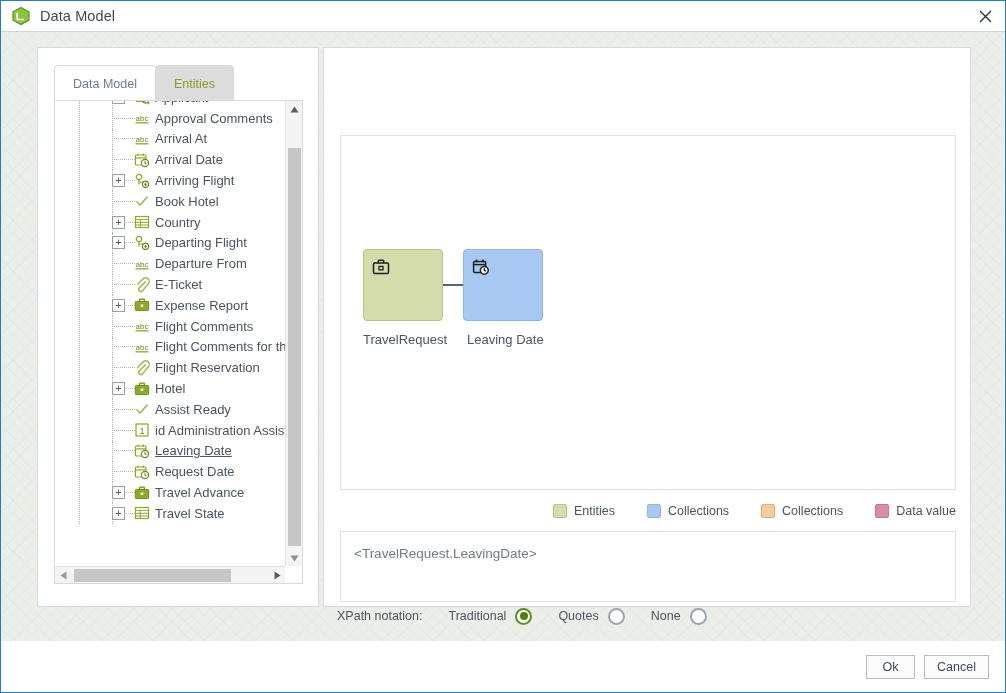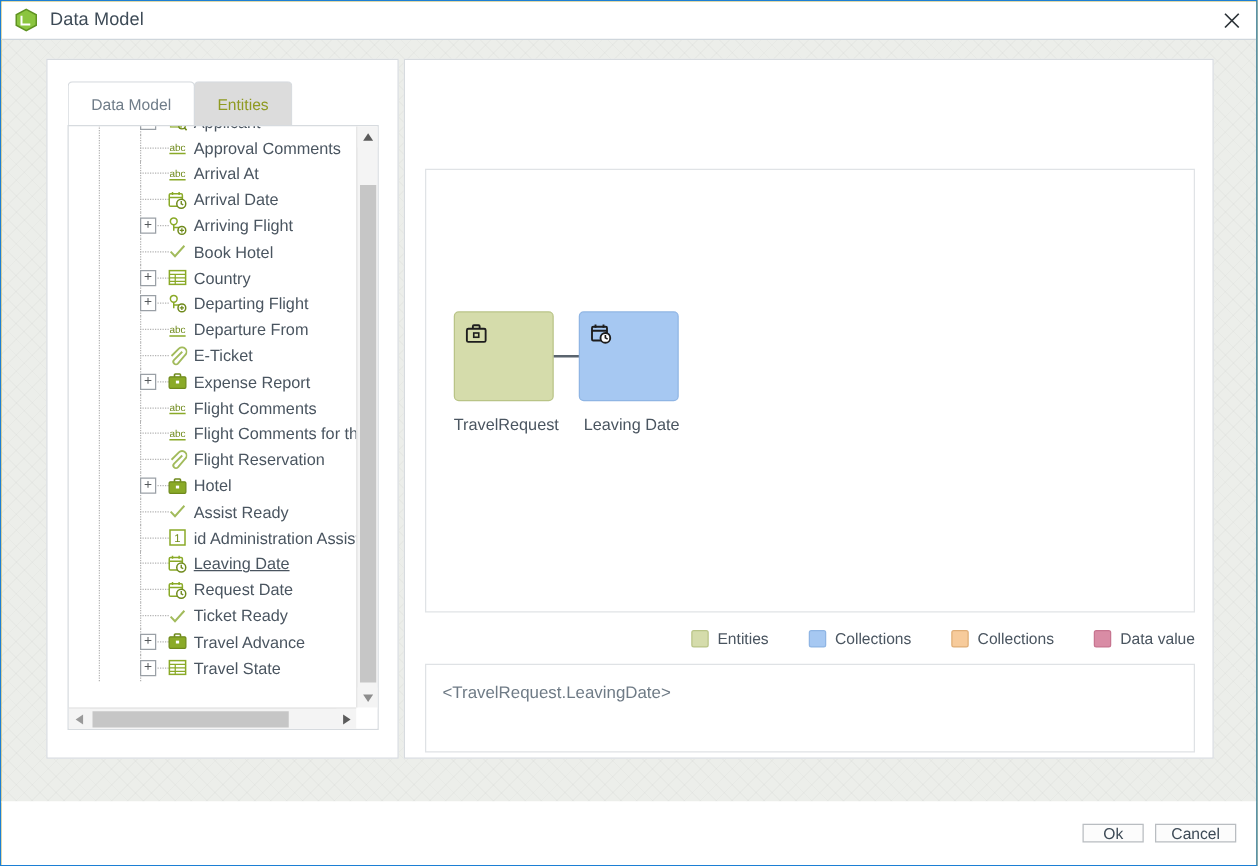--- a/index.html
+++ b/index.html
@@ -50,21 +50,21 @@
   }
 
   
   #buttonbar {
     position:absolute; left:0; bottom:0; right:0; height:51px;
     background:#ffffff;
     display:flex; align-items:center; justify-content:flex-end;
     padding-right:16px; gap:9px;
   }
   .dlg-btn {
-    min-width:49px; height:15px; padding:0 12px;
+    min-width:49px; height:24px; padding:0 12px;
     background:#fcfcfc; border:1px solid #b9bdc1;
     font-family:"Liberation Sans", sans-serif; font-size:12.5px; color:#3d4a56;
     display:flex; align-items:center; justify-content:center;
     cursor:default;
   }
 
   
   #left-panel {
     position:absolute; left:36px; top:15px; width:282px; height:560px;
     background:#ffffff; border:1px solid #d7dbdf;
@@ -480,30 +480,20 @@
         <path d="M1.4,5.9 H11.9" stroke="#8aaa28" stroke-width="1.2"></path>
         <path d="M4,1.5 V3.9 M9.3,1.5 V3.9" stroke="#8aaa28" stroke-width="1.2"></path>
         <circle cx="11" cy="11" r="3.6" fill="#fff" stroke="#6f8a1c" stroke-width="1.2"></circle>
         <path d="M11,8.8 V11 L12.6,11.9" stroke="#6f8a1c" stroke-width="1.1" fill="none"></path>
                   </svg>
                 </span>
                 <span class="tlabel">Request Date</span>
               </div>
               <div class="tnode">
                 <span class="vline"></span>
-                <span class="hdash2"></span>
-                <span class="ticon">
-                  <svg width="16" height="16" viewBox="0 0 16 16">
-        <path d="M2.5,8.3 L6,12 L13.5,3.6" fill="none" stroke="#a2bb5c" stroke-width="1.6"></path>
-                  </svg>
-                </span>
-                <span class="tlabel">Ticket Ready</span>
-              </div>
-              <div class="tnode">
-                <span class="vline"></span>
                 <span class="plus">+</span>
                 <span class="hdash"></span>
                 <span class="ticon">
                   <svg width="16" height="16" viewBox="0 0 16 16">
         <rect x="1.3" y="4.4" width="13.4" height="9.2" rx="1" fill="#8aaa28" stroke="#6f8a1c" stroke-width="1"></rect>
         <path d="M5.6,4.4 V2.9 Q5.6,2.2 6.3,2.2 H9.7 Q10.4,2.2 10.4,2.9 V4.4" fill="none" stroke="#6f8a1c" stroke-width="1.3"></path>
         <rect x="6.7" y="7.5" width="2.6" height="2.3" fill="#fff"></rect>
                   </svg>
                 </span>
                 <span class="tlabel">Travel Advance</span>
@@ -604,19 +594,39 @@
           <span class="leg-swatch" style="background:#d98ca5;border:1px solid #c77590;"></span>
           <span class="leg-text">Data value</span>
         </div>
       </div>
 
       <div id="xpath-box">
         <span id="xpath-text">&lt;TravelRequest.LeavingDate&gt;</span>
       </div>
     </div>
 
+    <div id="notation-row">
+      <span id="notation-label">XPath notation:</span>
+
+      <div class="radio-group">
+        <span class="radio-label">Traditional</span>
+        <span class="radio">
+          <span class="dot"></span>
+        </span>
+      </div>
+
+      <div class="radio-group">
+        <span class="radio-label">Quotes</span>
+        <span class="radio off"></span>
+      </div>
+
+      <div class="radio-group">
+        <span class="radio-label">None</span>
+        <span class="radio off"></span>
+      </div>
+    </div>
   </div>
 
   <div id="buttonbar">
     <div class="dlg-btn">Ok</div>
     <div class="dlg-btn">Cancel</div>
   </div>
 </div>
 
 </body></html>

